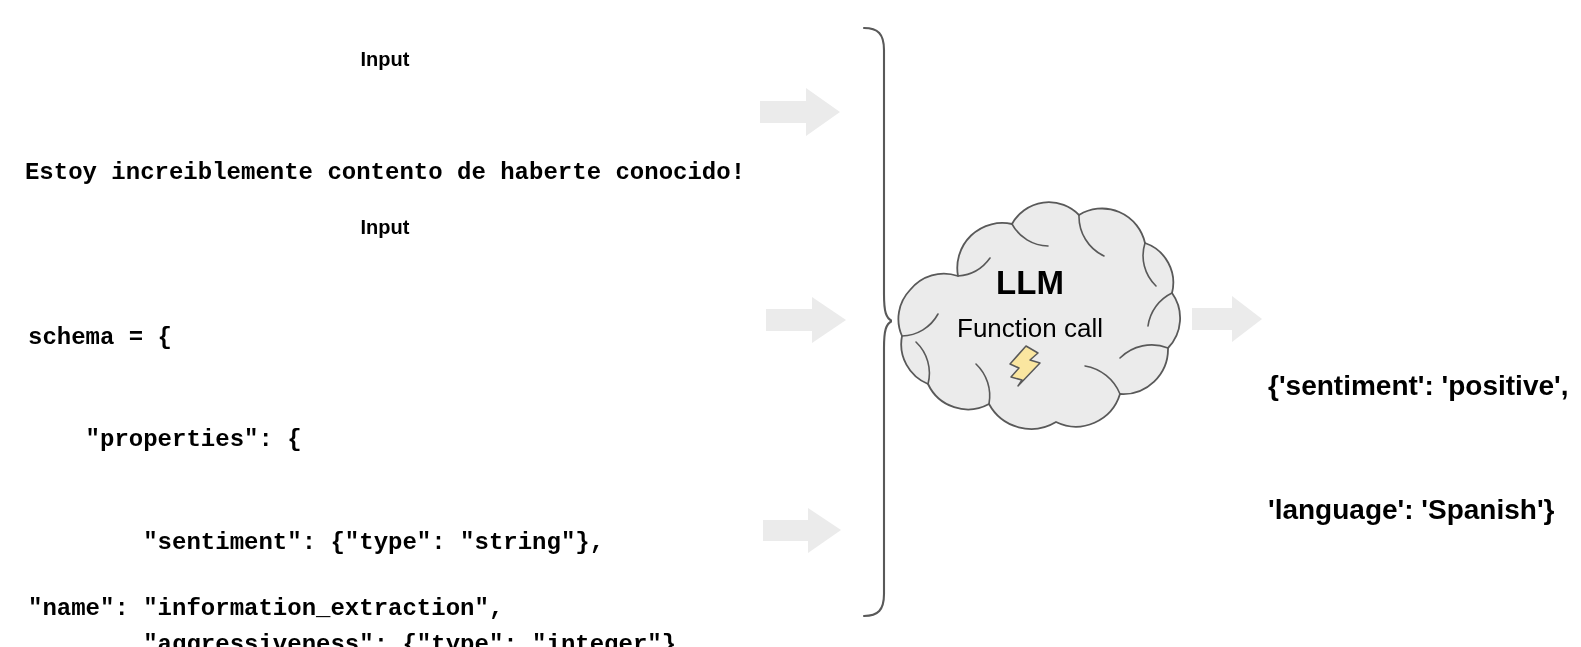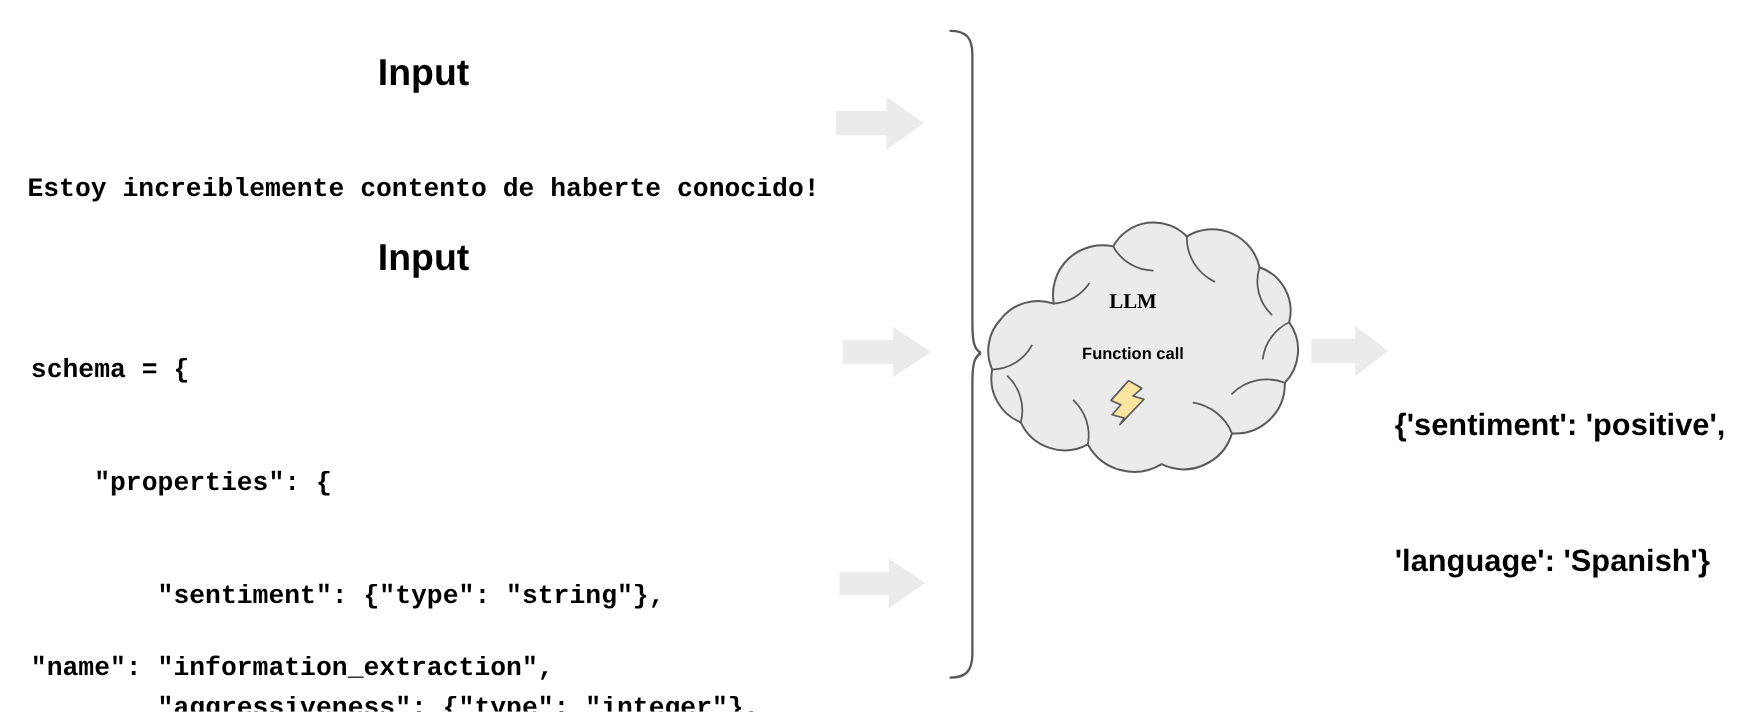--- a/index.html
+++ b/index.html
@@ -18,21 +18,21 @@
     height: 647px;
     background: #ffffff;
     overflow: hidden;
   }
 
   
   .section-heading {
     position: absolute;
     font-family: "Liberation Sans", sans-serif;
     font-weight: bold;
-    font-size: 34px;
+    font-size: 20px;
     line-height: 1.05;
     color: #000000;
     text-align: center;
     white-space: pre;
   }
   .code-block {
     position: absolute;
     font-family: "Liberation Mono", "DejaVu Sans Mono", monospace;
     font-weight: bold;
     font-size: 24px;
@@ -72,26 +72,25 @@
   }
   .cloud-label {
     position: absolute;
     text-align: center;
     white-space: pre;
     color: #000000;
     font-family: "Liberation Sans", sans-serif;
   }
   #llm-label {
     font-weight: bold;
-    font-size: 19px;
-    font-family: Liberation Serif, serif;
+    font-size: 33px;
   }
   #functioncall-label {
-    font-weight: bold;
-    font-size: 15px;
+    font-weight: normal;
+    font-size: 26px;
   }
 
   
   #output-text {
     position: absolute;
     font-family: "Liberation Sans", sans-serif;
     font-weight: bold;
     font-size: 28px;
     line-height: 1.48;
     color: #000000;

